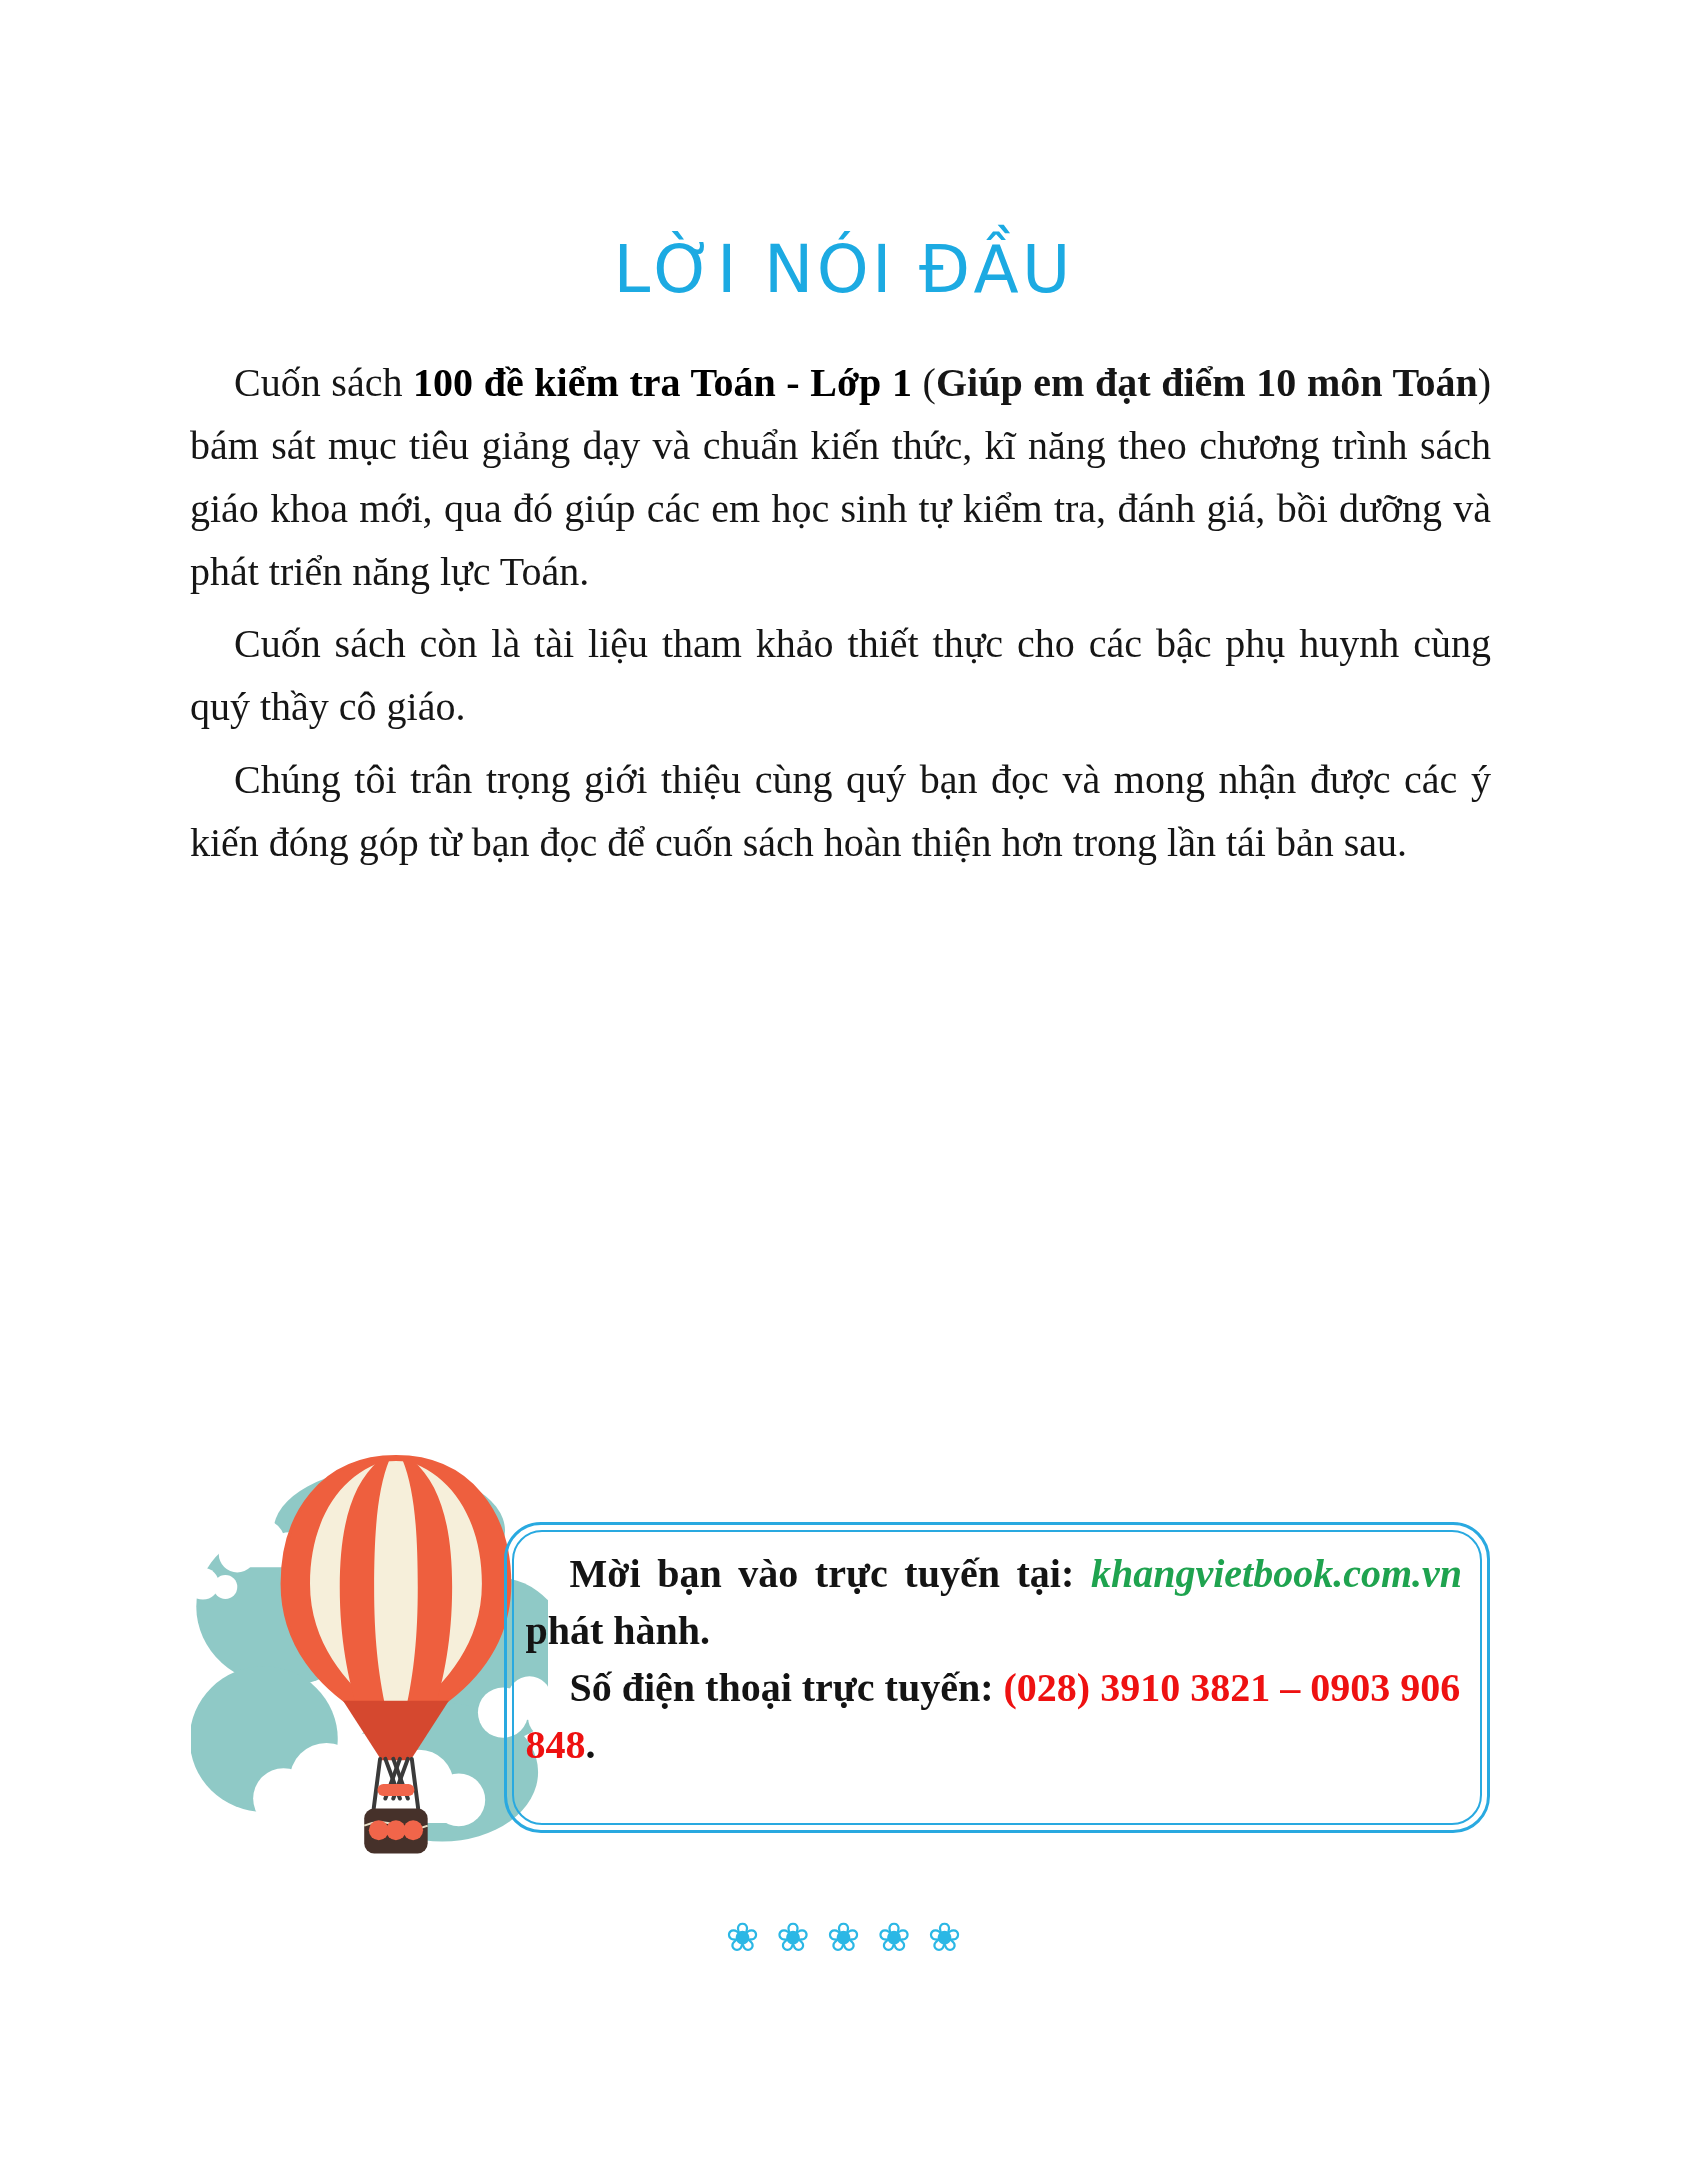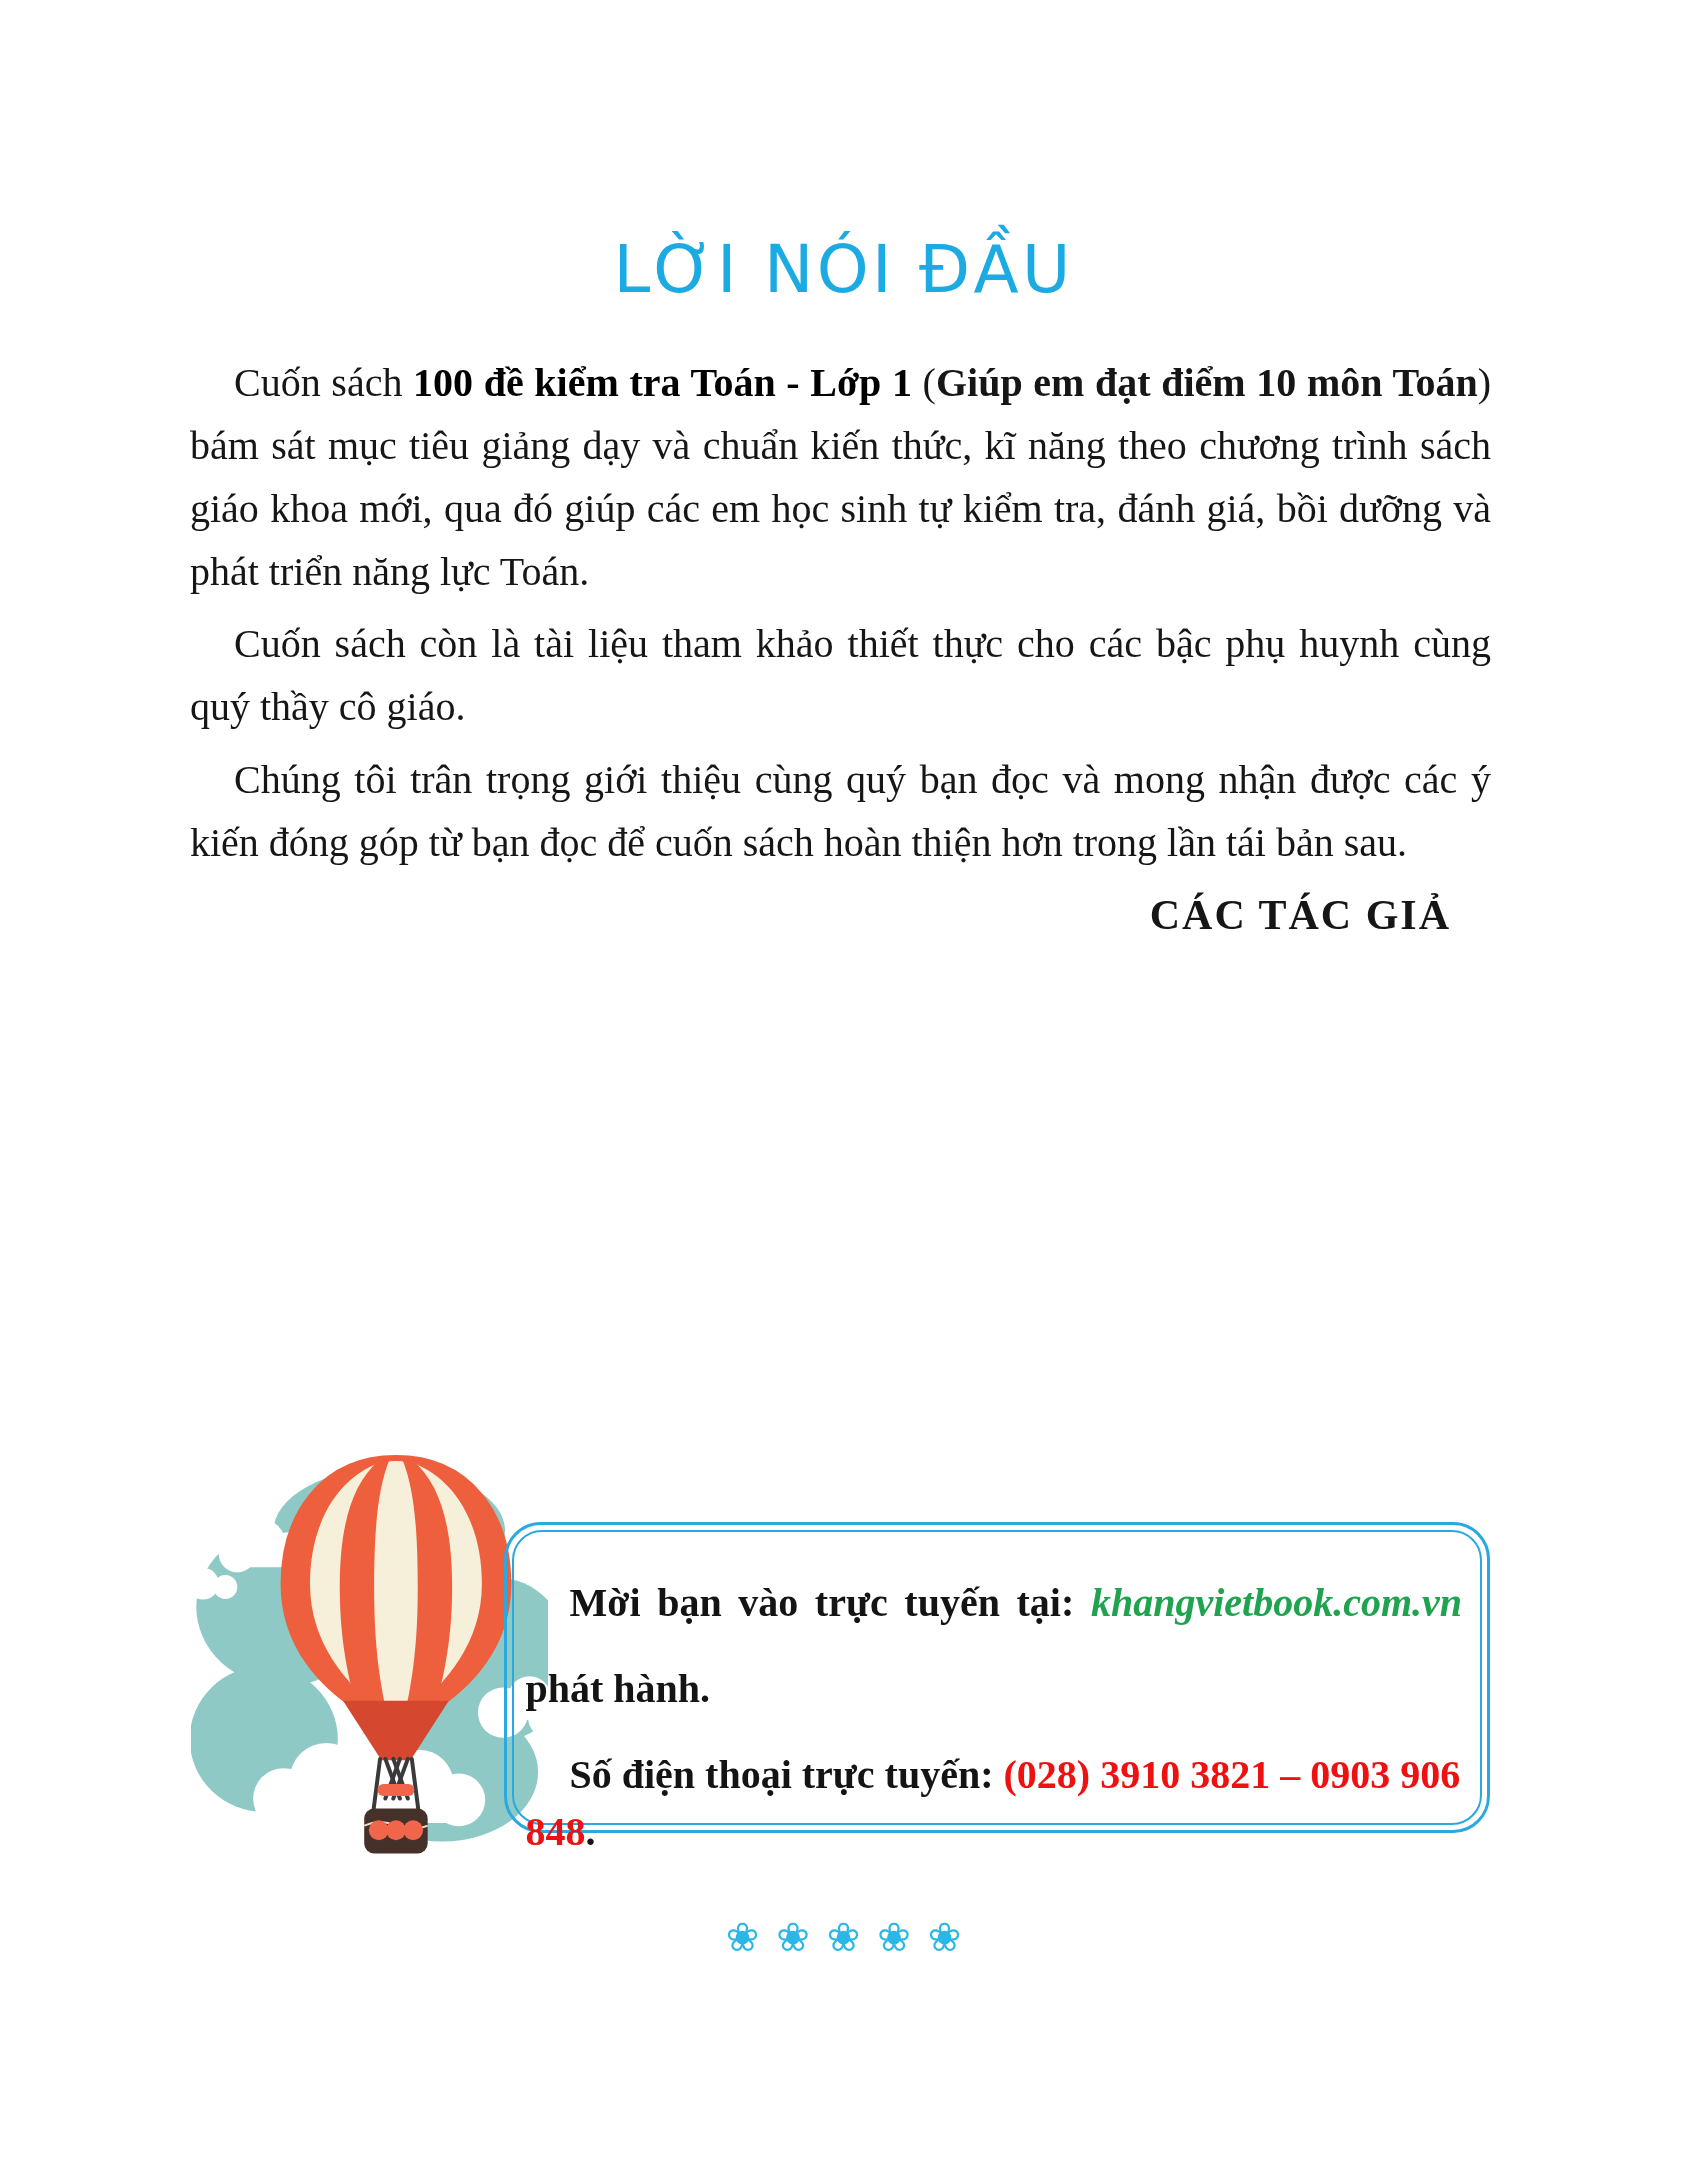--- a/index.html
+++ b/index.html
@@ -55,21 +55,21 @@
     border:2px solid #29a9e0;
     border-radius:30px;
     pointer-events:none;
   }
   .promo-content{
     position:relative;
     padding:20px 25px 0 18.5px;
     font-weight:bold;font-size:40px;line-height:57px;
     color:#141414;
   }
-  .pline{text-align:justify;margin-top:29px;}
+  .pline{text-align:justify;}
   .pline.fill{text-align-last:justify;}
   .pline.indent{text-indent:44px;}
   .pline.plain{text-align:left;}
   .url{color:#1fa34f;font-style:italic;}
   .phone{color:#ee1111;}
   
   .flowers{
     position:absolute;top:1914px;left:0;width:100%;
     text-align:center;
     font-family:"DejaVu Sans", sans-serif;
@@ -85,21 +85,20 @@
 <div class="page">
 
   <h1 class="title">LỜI NÓI ĐẦU</h1>
 
   <div class="body-text">
     <p><span>Cuốn sách </span><span class="bold red">100 đề kiểm tra Toán - Lớp 1</span><span> (</span><span class="bold">Giúp em đạt điểm 10 môn Toán</span><span>) bám sát mục tiêu giảng dạy và chuẩn kiến thức, kĩ năng theo chương trình sách giáo khoa mới, qua đó giúp các em học sinh tự kiểm tra, đánh giá, bồi dưỡng và phát triển năng lực Toán.</span></p>
     <p>Cuốn sách còn là tài liệu tham khảo thiết thực cho các bậc phụ huynh cùng quý thầy cô giáo.</p>
     <p>Chúng tôi trân trọng giới thiệu cùng quý bạn đọc và mong nhận được các ý kiến đóng góp từ bạn đọc để cuốn sách hoàn thiện hơn trong lần tái bản sau.</p>
   </div>
 
-  <div class="author">CÁC TÁC GIẢ</div>
 
   <svg class="balloon" viewBox="0 0 540 660" xmlns="http://www.w3.org/2000/svg" aria-hidden="true">
 
     <g>
       <ellipse cx="140" cy="270" rx="132" ry="120" fill="#8fc9c6"></ellipse>
       <ellipse cx="110" cy="470" rx="112" ry="110" fill="#8fc9c6"></ellipse>
       <ellipse cx="300" cy="155" rx="175" ry="95" fill="#8fc9c6"></ellipse>
       <ellipse cx="460" cy="350" rx="115" ry="125" fill="#8fc9c6"></ellipse>
       <ellipse cx="380" cy="520" rx="145" ry="105" fill="#8fc9c6"></ellipse>
     </g>

